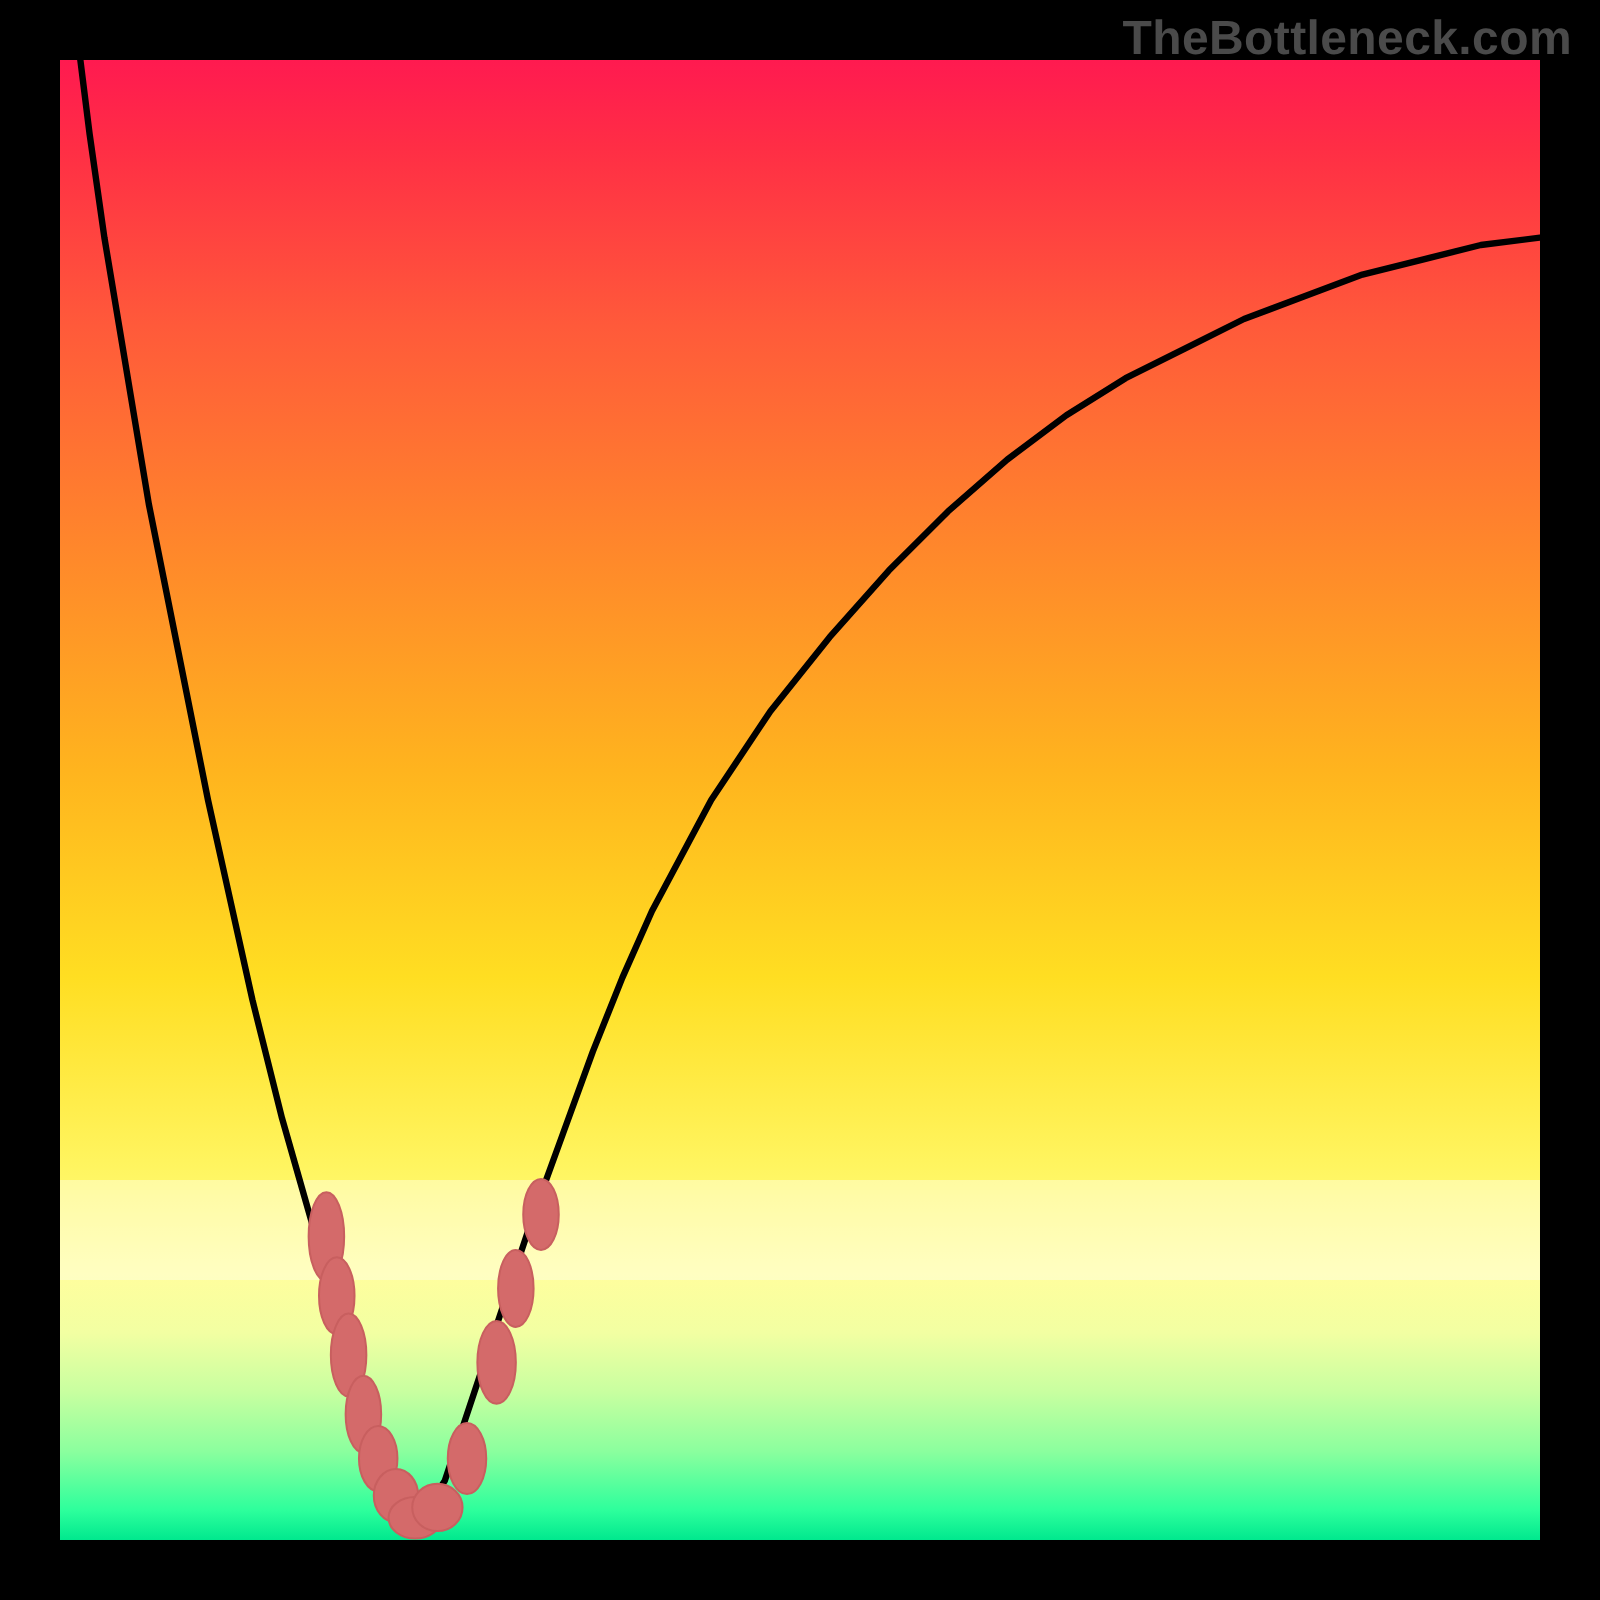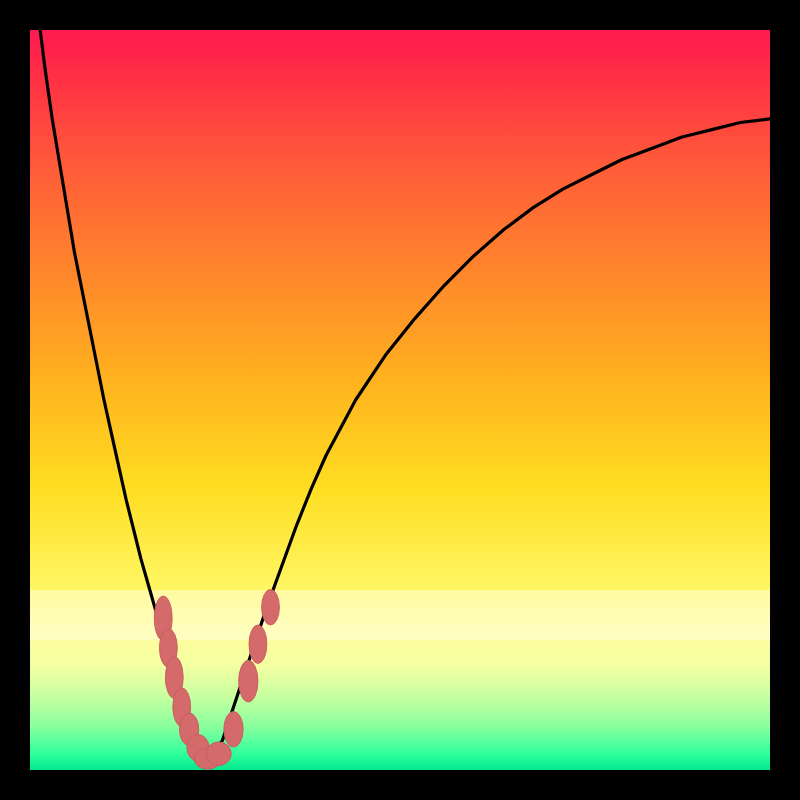--- a/index.html
+++ b/index.html
@@ -87,13 +87,14 @@
           <ellipse cx="167.98" cy="717.80" rx="11.10" ry="13.32" fill="#d46a6a" stroke="#c85f5f" stroke-width="1"></ellipse>
           <ellipse cx="177.60" cy="728.90" rx="13.32" ry="10.36" fill="#d46a6a" stroke="#c85f5f" stroke-width="1"></ellipse>
           <ellipse cx="188.70" cy="723.72" rx="12.58" ry="11.84" fill="#d46a6a" stroke="#c85f5f" stroke-width="1"></ellipse>
           <ellipse cx="203.50" cy="699.30" rx="9.62" ry="17.76" fill="#d46a6a" stroke="#c85f5f" stroke-width="1"></ellipse>
           <ellipse cx="218.30" cy="651.20" rx="9.62" ry="20.72" fill="#d46a6a" stroke="#c85f5f" stroke-width="1"></ellipse>
           <ellipse cx="227.92" cy="614.20" rx="8.88" ry="19.24" fill="#d46a6a" stroke="#c85f5f" stroke-width="1"></ellipse>
           <ellipse cx="240.50" cy="577.20" rx="8.88" ry="17.76" fill="#d46a6a" stroke="#c85f5f" stroke-width="1"></ellipse>
         </g>
     </svg>
   </div>
+  <div class="watermark">TheBottleneck.com</div>
 </div>
 
 </body></html>

